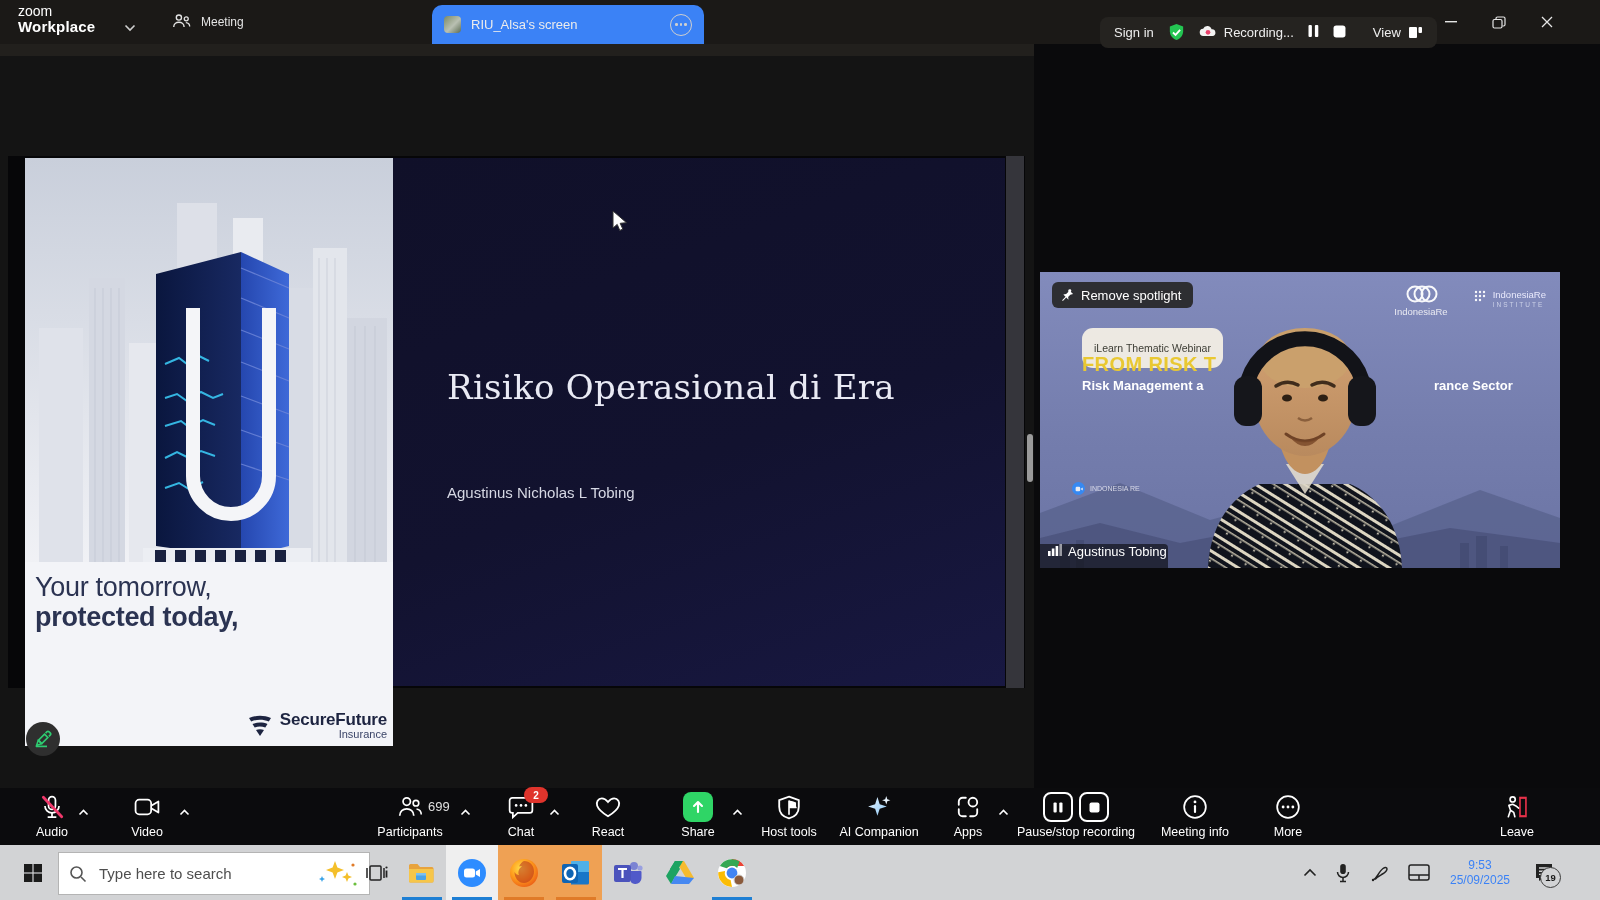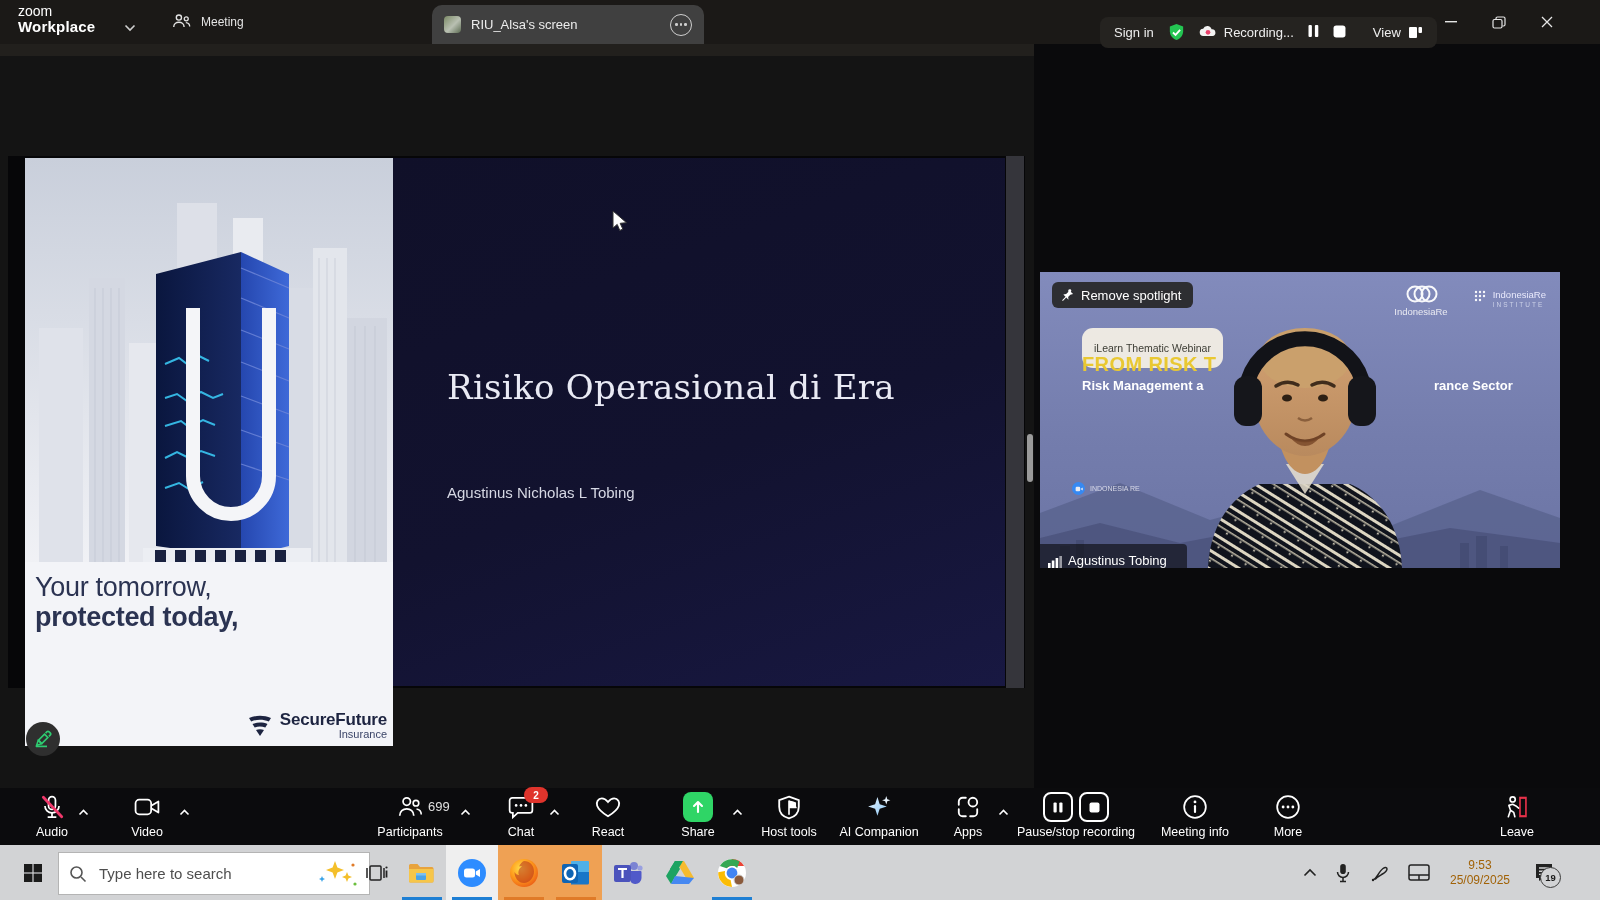--- a/index.html
+++ b/index.html
@@ -10,21 +10,21 @@
   }
   .abs{position:absolute;}
 
   
   .titlebar{left:0;top:0;width:1600px;height:44px;background:#1b1917;}
   .logo-block{left:18px;top:4px;color:#fff;line-height:1.1;cursor:default;}
   .logo-top{font-size:14px;font-weight:400;}
   .logo-bottom{font-size:15px;font-weight:600;letter-spacing:.2px;}
   .logo-chev{left:124px;top:18px;}
   .tab-meeting{left:172px;top:8px;height:28px;display:flex;align-items:center;gap:10px;color:#e4e4e4;font-size:12px;}
-  .tab-active{left:432px;top:5px;width:248px;height:39px;background:#404040;border-radius:10px 10px 0 0;display:flex;align-items:center;padding:0 12px;gap:10px;color:#ececec;font-size:13px;}
+  .tab-active{left:432px;top:5px;width:248px;height:39px;background:#3b82f6;border-radius:10px 10px 0 0;display:flex;align-items:center;padding:0 12px;gap:10px;color:#ececec;font-size:13px;}
   .tab-thumb{width:17px;height:17px;border-radius:4px;background:linear-gradient(135deg,#7b8a66,#b9c0b2 55%,#5c6b52);flex:none;}
   .tab-label{flex:1;white-space:nowrap;overflow:hidden;}
   .ellipsis-circle{width:20px;height:20px;border:1.4px solid #cfcfcf;border-radius:50%;display:flex;align-items:center;justify-content:center;gap:2px;flex:none;}
   .ellipsis-circle i{width:2.4px;height:2.4px;border-radius:50%;background:#cfcfcf;}
   .tb-right{left:1100px;top:7px;height:31px;background:#252320;border-radius:8px;display:flex;align-items:center;padding:0 14px;gap:13px;color:#eee;font-size:13px;margin-top:10px;}
   .tb-right .sep{width:1px;height:14px;background:transparent;}
   .shield-badge{width:19px;height:19px;}
   .rec-group{display:flex;align-items:center;gap:7px;}
   .winbtn{top:0;width:46px;height:44px;display:flex;align-items:center;justify-content:center;color:#e6e6e6;}
   .min-btn{left:1428px;}
@@ -63,21 +63,21 @@
   .ir-logos{position:absolute;right:14px;top:12px;display:flex;gap:26px;align-items:flex-start;opacity:.95;}
   .ir-logo1{display:flex;flex-direction:column;align-items:center;gap:2px;color:#fff;}
   .ir-name{font-size:9.5px;color:#f0f0f5;}
   .ir-logo2{display:flex;align-items:flex-start;gap:5px;color:#fff;margin-top:6px;}
   .ir2-text{line-height:1;}
   .ir2-name{font-size:9.5px;color:#eef;}
   .ir2-sub{font-size:6.5px;letter-spacing:2px;color:#cfd4ea;margin-top:2px;}
   .watermark{position:absolute;left:32px;top:210px;display:flex;align-items:center;gap:5px;opacity:.85;}
   .wm-circle{width:13px;height:13px;border-radius:50%;background:#2d8cff;display:flex;align-items:center;justify-content:center;}
   .wm-text{font-size:7px;color:#e8e8f2;}
-  .nametag{position:absolute;left:0;bottom:0;height:24px;background:rgba(10,10,12,.62);display:flex;align-items:flex-end;gap:6px;padding:0 20px 0 8px;color:#fff;font-size:13px;border-radius:0 4px 0 0;}
+  .nametag{position:absolute;left:0;bottom:0;height:24px;background:rgba(10,10,12,.62);display:flex;align-items:flex-start;gap:6px;padding:0 1px 0 8px;color:#fff;font-size:13px;border-radius:0 4px 0 0;}
 
   
   .toolbar{left:0;top:788px;width:1600px;height:57px;background:#0b0b0d;}
   .tbi{position:absolute;top:792px;width:150px;transform:translateX(-50%);text-align:center;color:#fff;}
   .tbi .ic{height:30px;display:flex;align-items:center;justify-content:center;position:relative;}
   .tbi .lbl{font-size:12.5px;margin-top:3px;white-space:nowrap;}
   .tbi .chev{position:absolute;top:10px;}
   .tbi .count{position:absolute;left:calc(50% + 18px);top:7px;font-size:13px;color:#e0e0e0;}
   .badge{position:absolute;left:calc(50% + 3px);top:-5px;min-width:16px;height:16px;border-radius:8px;background:#e0342c;color:#fff;font-size:10px;font-weight:700;display:flex;align-items:center;justify-content:center;padding:0 4px;}
   .share-sq{width:30px;height:30px;border-radius:8px;background:#2fd566;display:flex;align-items:center;justify-content:center;}
@@ -89,21 +89,21 @@
   .start-btn{left:10px;top:845px;width:46px;height:55px;display:flex;align-items:center;justify-content:center;}
   .search-box{left:58px;top:852px;width:290px;height:41px;background:#fff;border:1px solid #b4b4b4;display:flex;align-items:center;gap:12px;padding:0 10px;}
   .search-text{font-size:15px;color:#4e4e4e;flex:1;}
   .sparkles{position:relative;width:42px;height:30px;flex:none;}
   .tk-icon{top:845px;width:50px;height:55px;display:flex;align-items:center;justify-content:center;}
   .tk-underline{top:897px;height:3px;}
   .tk-hl-light{left:446px;top:845px;width:52px;height:55px;background:#efefef;}
   .tk-hl-orange1{left:498px;top:845px;width:52px;height:55px;background:#efa154;}
   .tk-hl-orange2{left:550px;top:845px;width:52px;height:55px;background:#efa154;}
   .tray{top:845px;height:55px;display:flex;align-items:center;justify-content:center;}
-  .clock{left:1440px;top:845px;width:80px;height:55px;display:flex;flex-direction:column;align-items:center;justify-content:center;color:#a16207;font-size:12px;line-height:1.25;}
+  .clock{left:1440px;top:845px;width:80px;height:55px;display:flex;flex-direction:column;align-items:center;justify-content:center;color:#3b82f6;font-size:12px;line-height:1.25;}
   .notif-badge{position:absolute;right:-7px;bottom:-6px;width:19px;height:19px;border-radius:50%;background:#d2d3d5;border:1.5px solid #3c3c3c;color:#1b1b1b;font-size:9.5px;font-weight:700;display:flex;align-items:center;justify-content:center;}
 </style>
 </head>
 <body>
 
 <div class="abs titlebar">
   <div class="abs logo-block">
     <div class="logo-top">zoom</div>
     <div class="logo-bottom">Workplace</div>
   </div>

